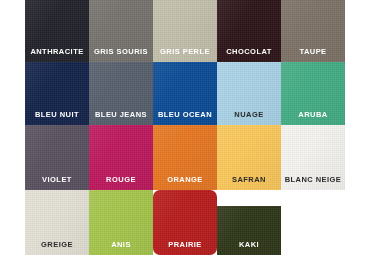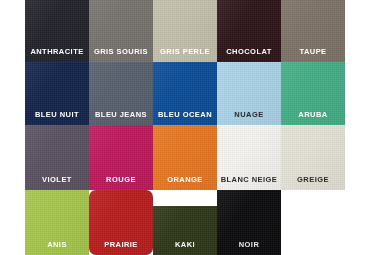--- a/index.html
+++ b/index.html
@@ -152,20 +152,25 @@
       <div class="swatch" style="background-color: #be185d;">
         <span class="texture"></span>
         <span class="sheen"></span>
         <span class="swatch-label">ROUGE</span>
       </div>
       <div class="swatch" style="background-color: rgb(231, 119, 34);">
         <span class="texture"></span>
         <span class="sheen"></span>
         <span class="swatch-label">ORANGE</span>
       </div>
+      <div class="swatch" style="background-color: rgb(251, 200, 90);">
+        <span class="texture"></span>
+        <span class="sheen"></span>
+        <span class="swatch-label dark-text">SAFRAN</span>
+      </div>
       <div class="swatch" style="background-color: rgb(245, 244, 241);">
         <span class="texture"></span>
         <span class="sheen"></span>
         <span class="swatch-label dark-text">BLANC NEIGE</span>
       </div>
       <div class="swatch" style="background-color: rgb(228, 225, 213);">
         <span class="texture"></span>
         <span class="sheen"></span>
         <span class="swatch-label dark-text">GREIGE</span>
       </div>
@@ -177,19 +182,14 @@
       <div class="swatch" style="background-color: #b91c1c; border-radius: 7px;">
         <span class="texture"></span>
         <span class="sheen"></span>
         <span class="swatch-label">PRAIRIE</span>
       </div>
       <div class="swatch" style="background-color: rgb(46, 54, 24); margin-top: 16px;">
         <span class="texture"></span>
         <span class="sheen"></span>
         <span class="swatch-label">KAKI</span>
       </div>
-      <div class="swatch" style="background-color: rgb(10, 10, 12);">
-        <span class="texture"></span>
-        <span class="sheen"></span>
-        <span class="swatch-label dim-text">NOIR</span>
-      </div>
     </div>
 </div>
 
 </body></html>

